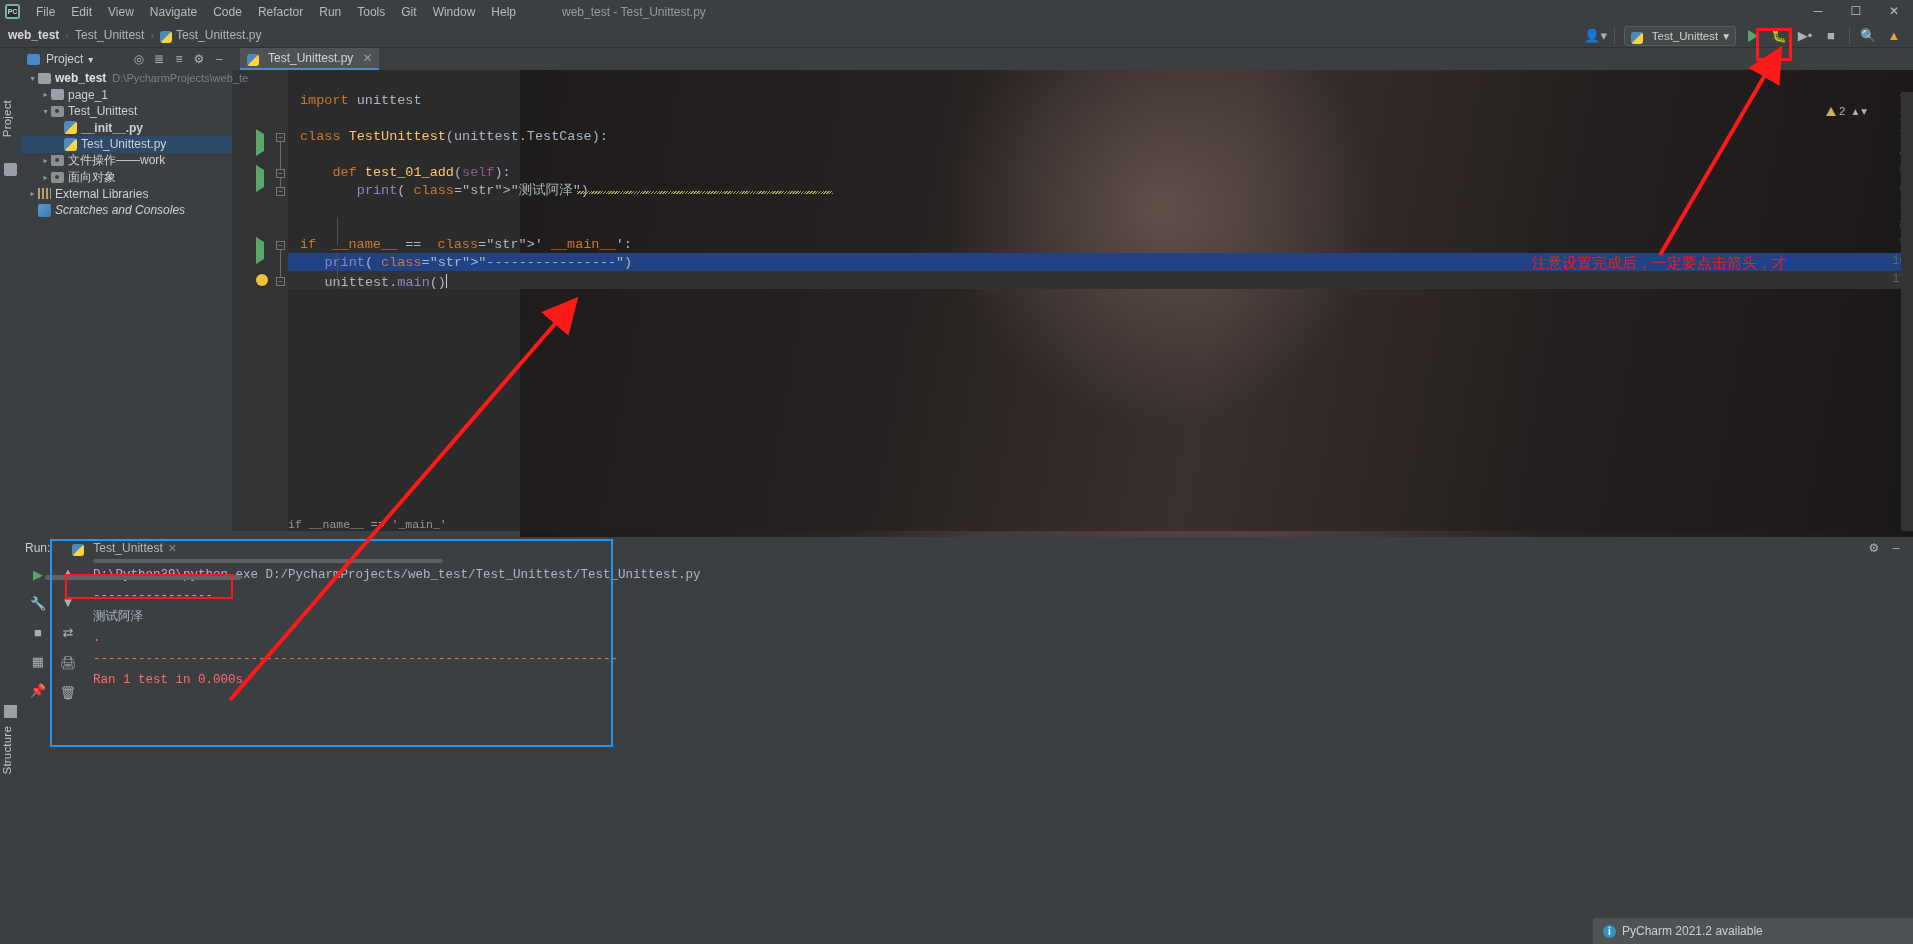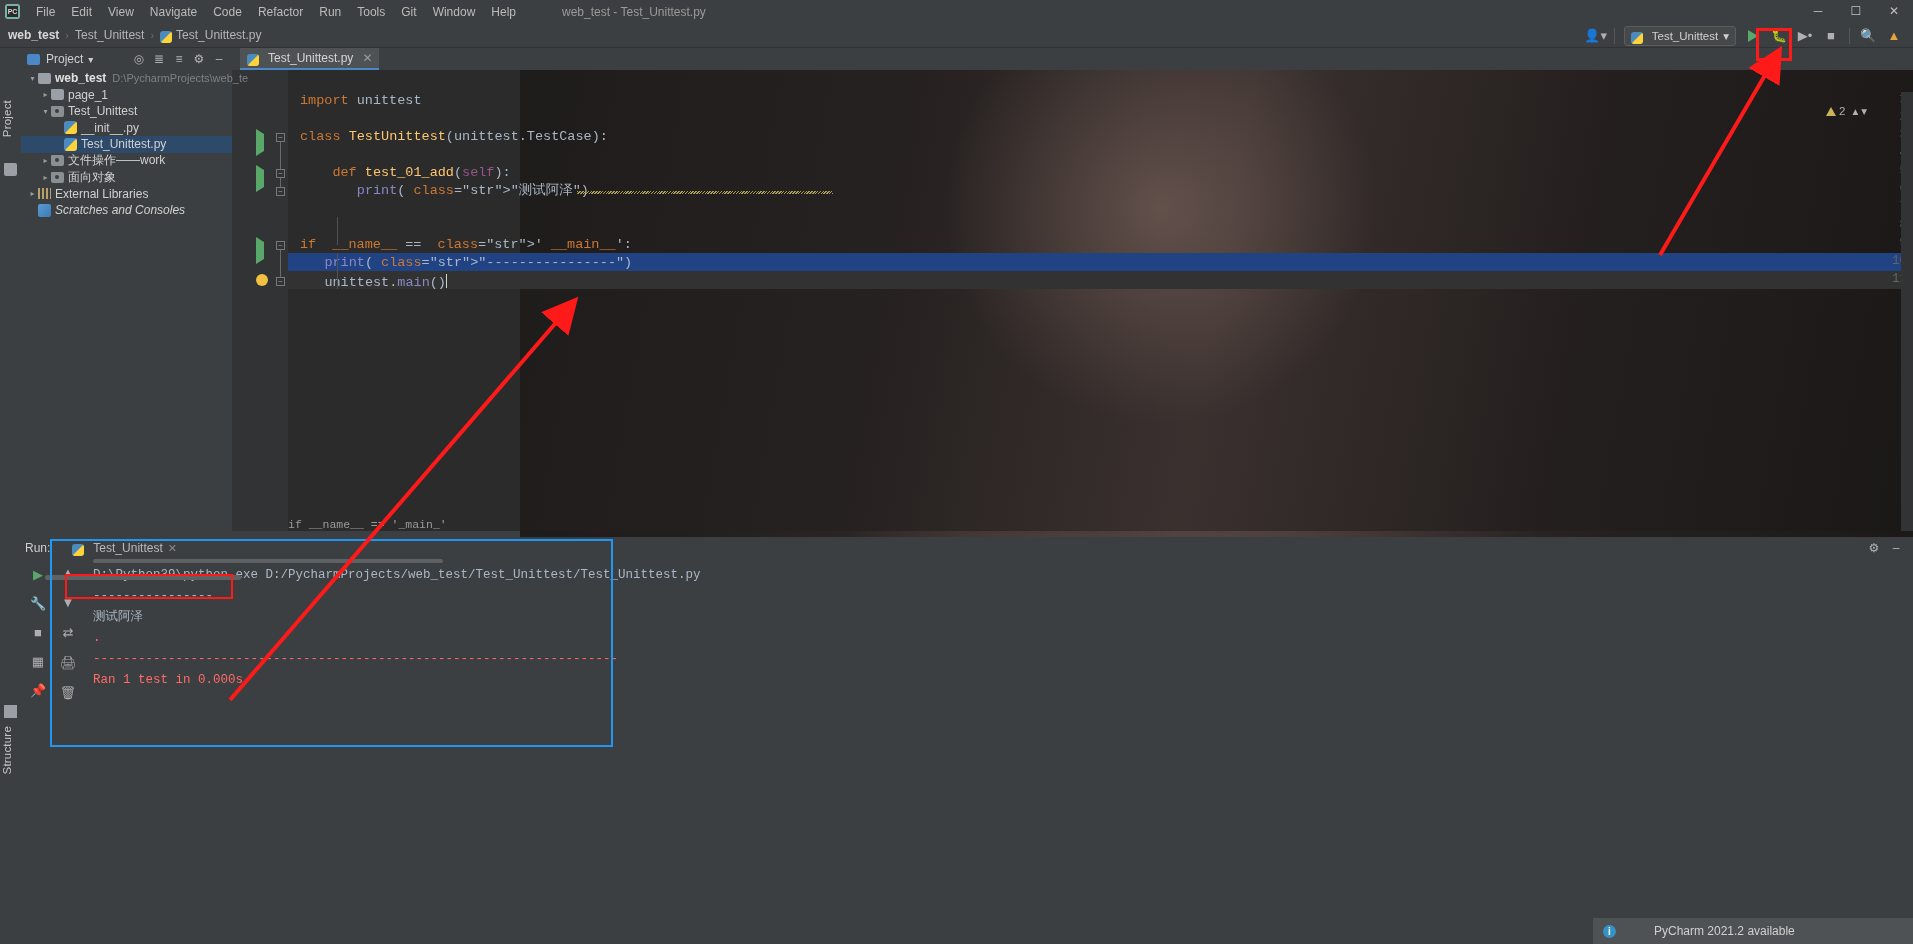--- a/index.html
+++ b/index.html
@@ -210,21 +210,21 @@
   }
   svg.arrows { position:absolute; left:0; top:0; width:1913px; height:944px; z-index:66; pointer-events:none; }
 
   
   .notify {
     position:absolute; left:1593px; top:918px; width:320px; height:26px;
     background:#4e5254; display:flex; align-items:center; gap:6px; padding-left:10px; z-index:72;
   }
   .notify .dot { width:13px; height:13px; border-radius:50%; background:#3592c4; color:#fff;
     font-size:10px; line-height:13px; text-align:center; font-weight:bold; }
-  .notify .txt { font-size:12px; color:#d0d0d0;margin-left:32px; }
+  .notify .txt { font-size:12px; color:#d0d0d0; }
   .bottomstrip { position:absolute; left:0; top:920px; width:21px; height:24px; background:#3c3f41; z-index:36; }
 </style>
 </head>
 <body>
 
 <div id="app">
 
   <div class="wallpaper">
     <div class="hair"></div>
     <div class="shoulder"></div>
@@ -314,21 +314,21 @@
         <div class="trow" style="padding-left: 19px;">
           <span class="arrow">▸</span>
           <span class="fico"></span>
           <span class="tname">page_1</span>
         </div>
         <div class="trow" style="padding-left: 19px;">
           <span class="arrow">▾</span>
           <span class="fico mod"></span>
           <span class="tname">Test_Unittest</span>
         </div>
-        <div class="trow" style="padding-left: 32px;">
+        <div class="trow" style="padding-left: 32px; font-weight: bold;">
           <span class="arrow"></span>
           <span class="pyfico"></span>
           <span class="tname">__init__.py</span>
         </div>
         <div class="trow sel" style="padding-left: 32px;">
           <span class="arrow"></span>
           <span class="pyfico"></span>
           <span class="tname">Test_Unittest.py</span>
         </div>
         <div class="trow" style="padding-left: 19px;">
@@ -465,20 +465,21 @@
         <div class="grey">测试阿泽</div>
         <div class="red">.</div>
         <div class="red">----------------------------------------------------------------------</div>
         <div class="red">Ran 1 test in 0.000s</div>
         <div class="red">&nbsp;</div>
         <div class="grey">&nbsp;</div>
       </div>
   </div>
 
   <div class="anno-text">
+    <div>注意设置完成后，一定要点击箭头，才</div>
   </div>
   <div class="redbox-console"></div>
   <div class="bluebox"></div>
 
   <svg class="arrows">
     <defs>
       <marker id="ah" markerWidth="9" markerHeight="9" refX="2" refY="4.5" orient="auto">
         <polygon points="0,0 9,4.5 0,9" fill="#ff1a1a"></polygon>
       </marker>
     </defs>

